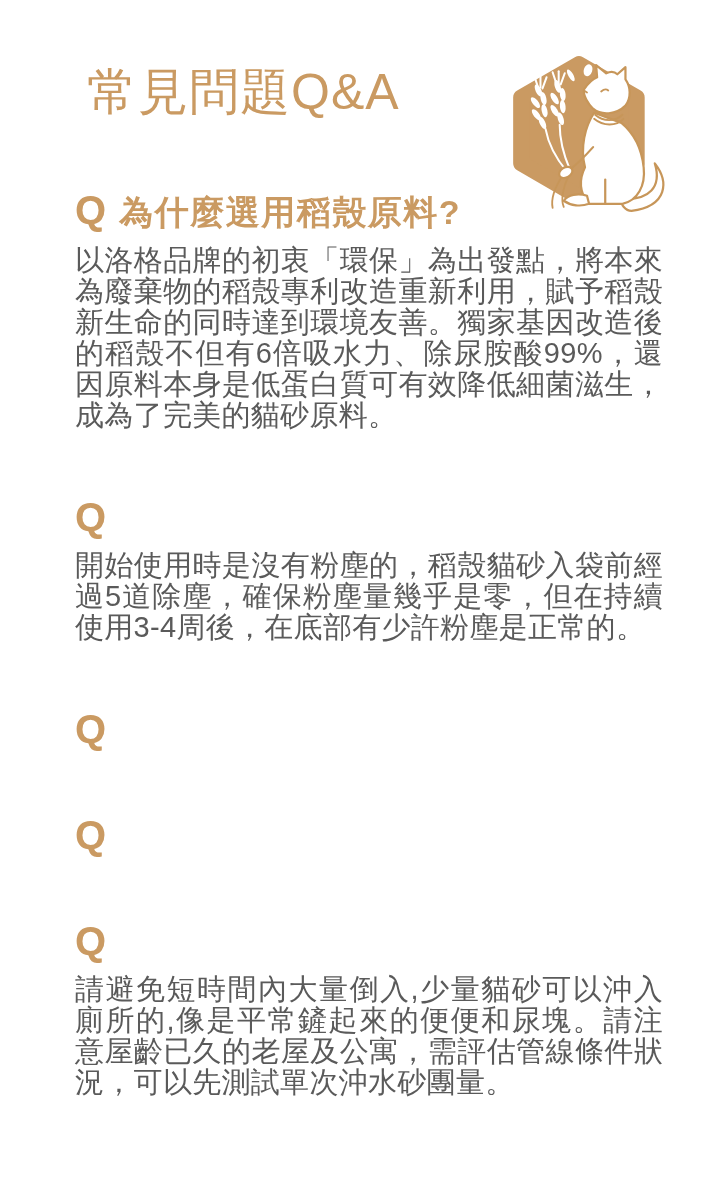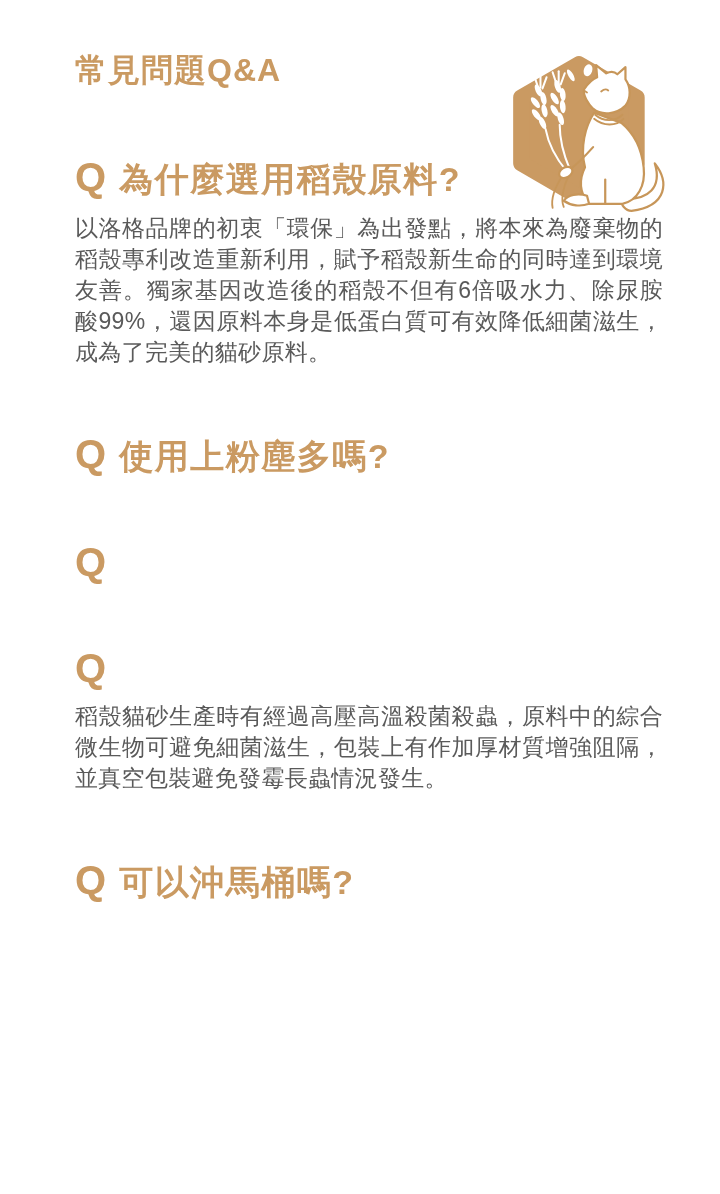--- a/index.html
+++ b/index.html
@@ -13,24 +13,24 @@
     width: 720px;
     height: 1194px;
     background: #ffffff;
     overflow: hidden;
     font-family: "Liberation Sans", "DejaVu Sans", sans-serif;
   }
   .content {
     padding: 52px 62px 0 75px;
   }
   .page-title {
-    margin: 0;
-    font-size: 32px;
+    margin: 12px;
+    font-size: 50px;
     line-height: 1.15;
-    font-weight: 700;
+    font-weight: 400;
     letter-spacing: 1px;
     color: var(--accent);
   }
   .badge {
     position: absolute;
     top: 48px;
     right: 48px;
     width: 172px;
     height: 176px;
   }
@@ -50,21 +50,21 @@
   }
   .q-text {
     font-size: 34px;
     font-weight: 700;
     letter-spacing: 1.5px;
     line-height: 1.2;
   }
   .answer {
     margin: 0;
     width: 588px;
-    font-size: 23px;
+    font-size: 29px;
     line-height: 31px;
     letter-spacing: 0.3px;
     color: var(--body-text);
     text-align: justify;
     line-break: anywhere;
   }
 </style>
 </head>
 <body>
 
@@ -144,38 +144,37 @@
       <h2 class="q-row">
         <span class="q-mark">Q</span>
         <span class="q-text">為什麼選用稻殼原料?</span>
       </h2>
       <p class="answer">以洛格品牌的初衷「環保」為出發點，將本來為廢棄物的稻殼專利改造重新利用，賦予稻殼新生命的同時達到環境友善。獨家基因改造後的稻殼不但有6倍吸水力、除尿胺酸99%，還因原料本身是低蛋白質可有效降低細菌滋生，成為了完美的貓砂原料。</p>
     </section>
 
     <section class="qa-item">
       <h2 class="q-row">
         <span class="q-mark">Q</span>
-        <span class="q-text">使用上粉塵多嗎?</span>
+      </h2>
+      <p class="answer">開始使用時是沒有粉塵的，稻殼貓砂入袋前經過5道除塵，確保粉塵量幾乎是零，但在持續使用3-4周後，在底部有少許粉塵是正常的。</p>
+    </section>
+
+    <section class="qa-item">
+      <h2 class="q-row">
+        <span class="q-mark">Q</span>
       </h2>
     </section>
 
     <section class="qa-item">
       <h2 class="q-row">
         <span class="q-mark">Q</span>
       </h2>
     </section>
 
     <section class="qa-item">
       <h2 class="q-row">
         <span class="q-mark">Q</span>
       </h2>
-      <p class="answer">稻殼貓砂生產時有經過高壓高溫殺菌殺蟲，原料中的綜合微生物可避免細菌滋生，包裝上有作加厚材質增強阻隔，並真空包裝避免發霉長蟲情況發生。</p>
-    </section>
-
-    <section class="qa-item">
-      <h2 class="q-row">
-        <span class="q-mark">Q</span>
-        <span class="q-text">可以沖馬桶嗎?</span>
-      </h2>
+      <p class="answer">請避免短時間內大量倒入,少量貓砂可以沖入廁所的,像是平常鏟起來的便便和尿塊。請注意屋齡已久的老屋及公寓，需評估管線條件狀況，可以先測試單次沖水砂團量。</p>
     </section>
 
   </div>
 </div>
 
 </body></html>

